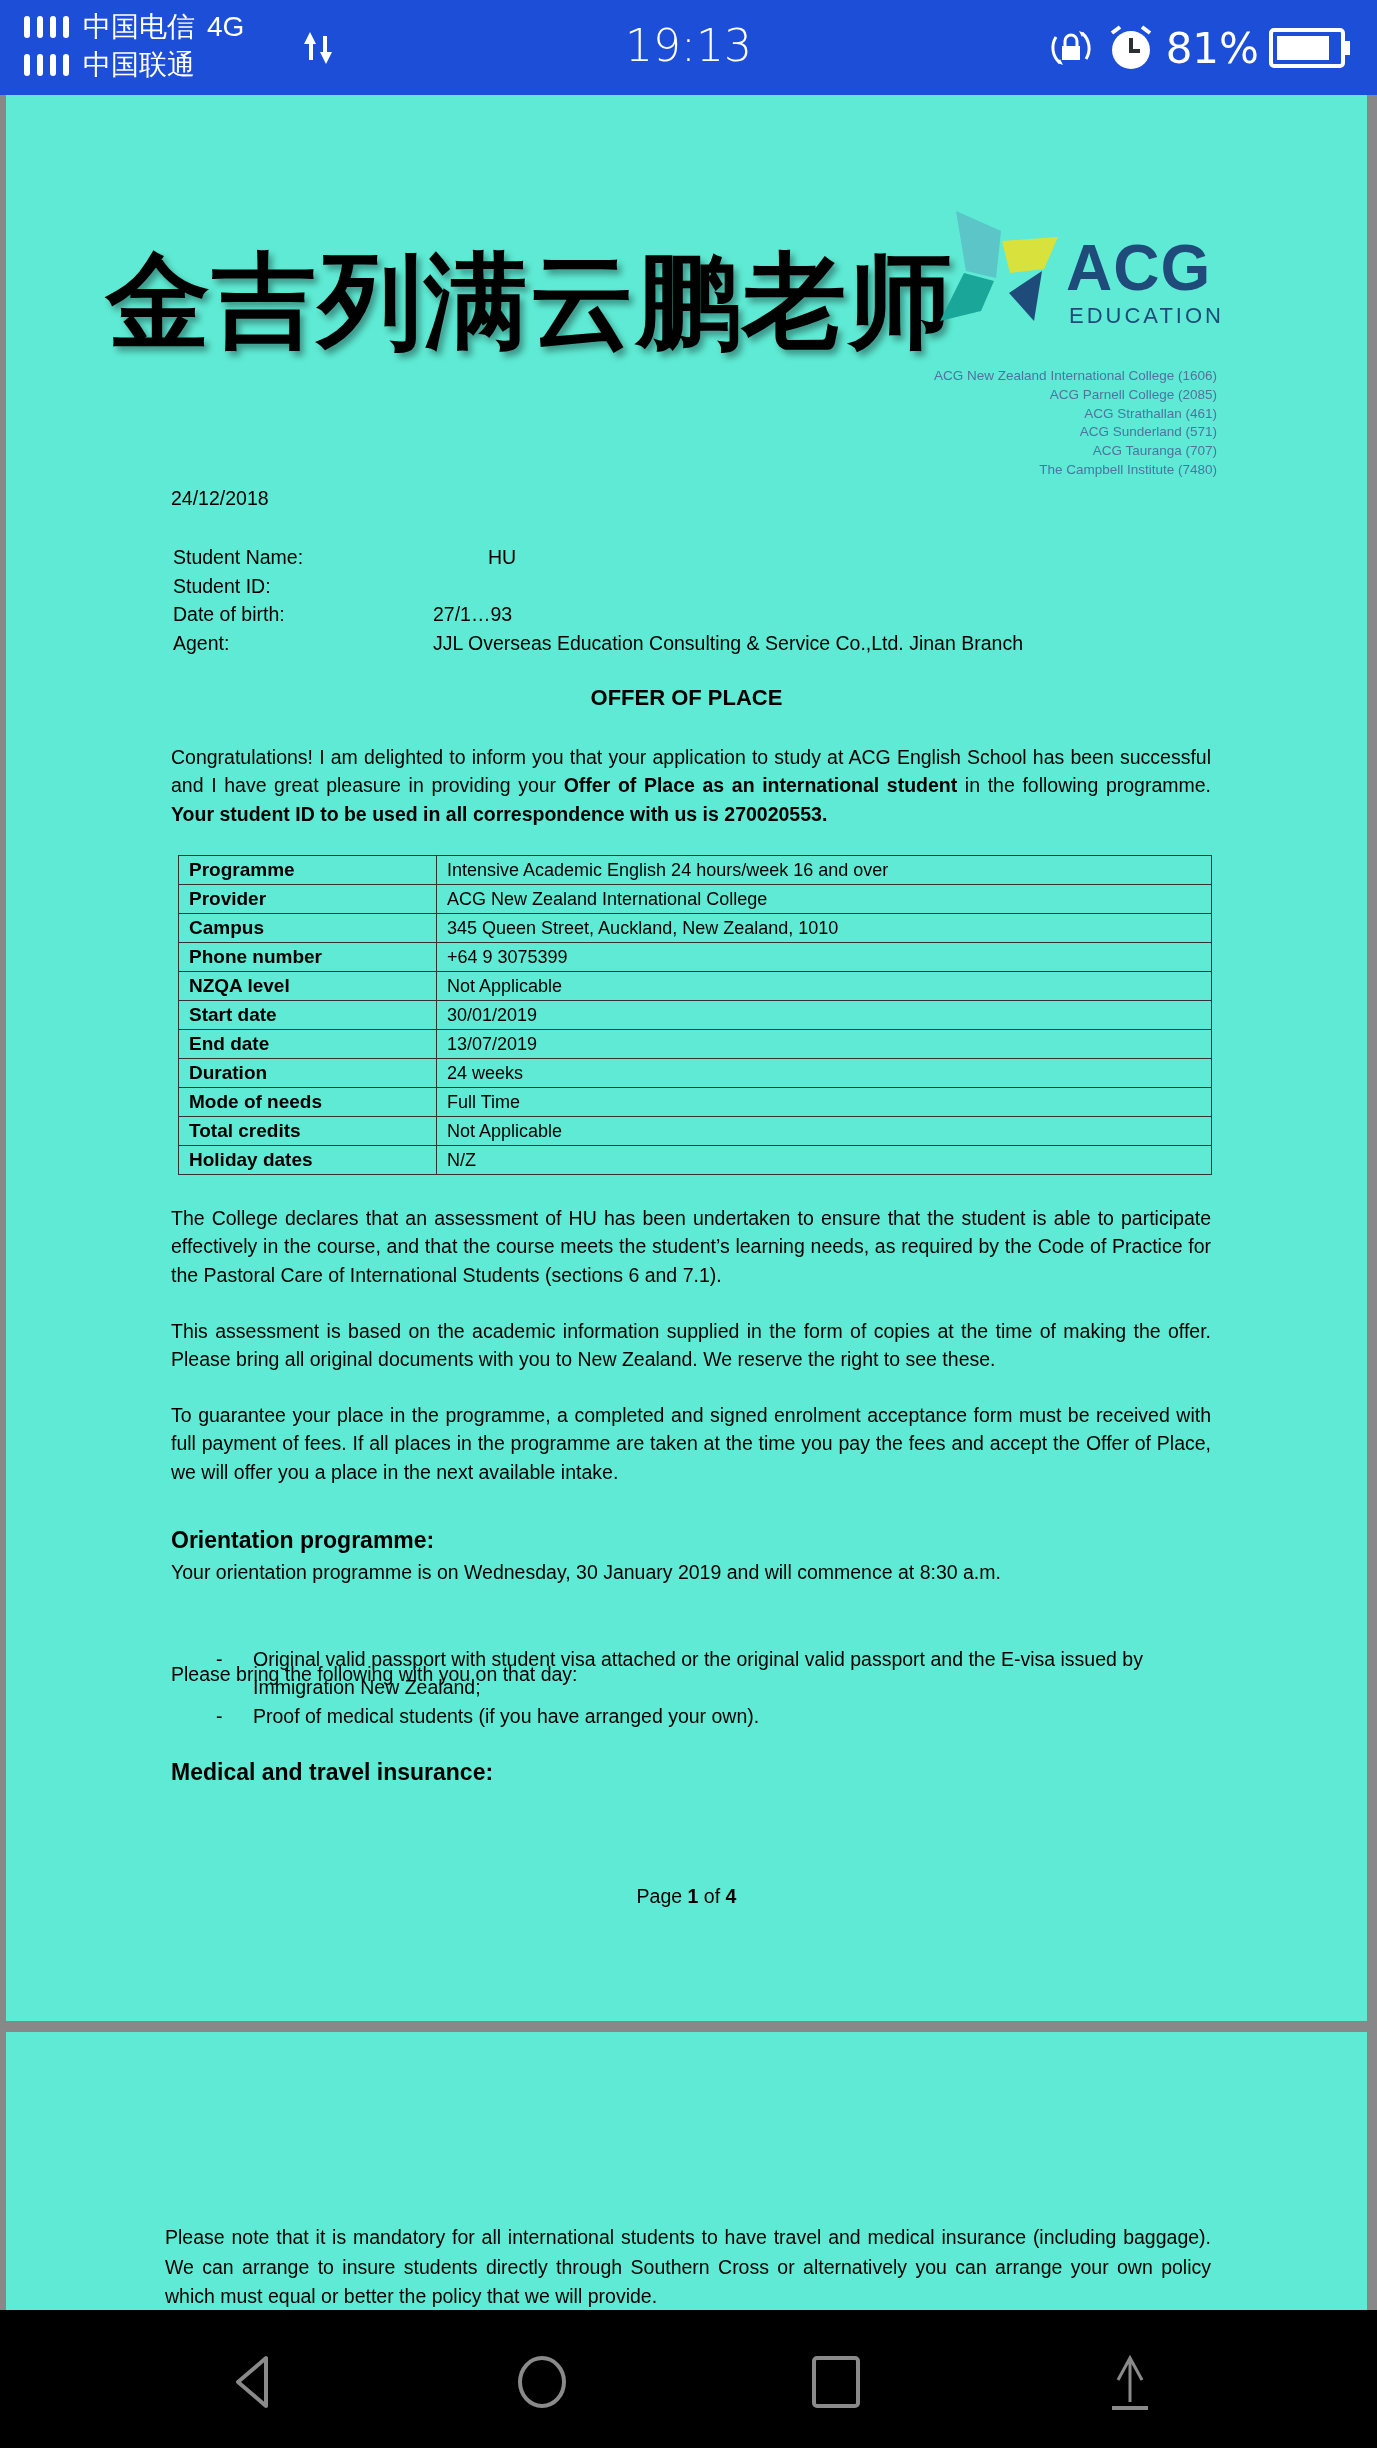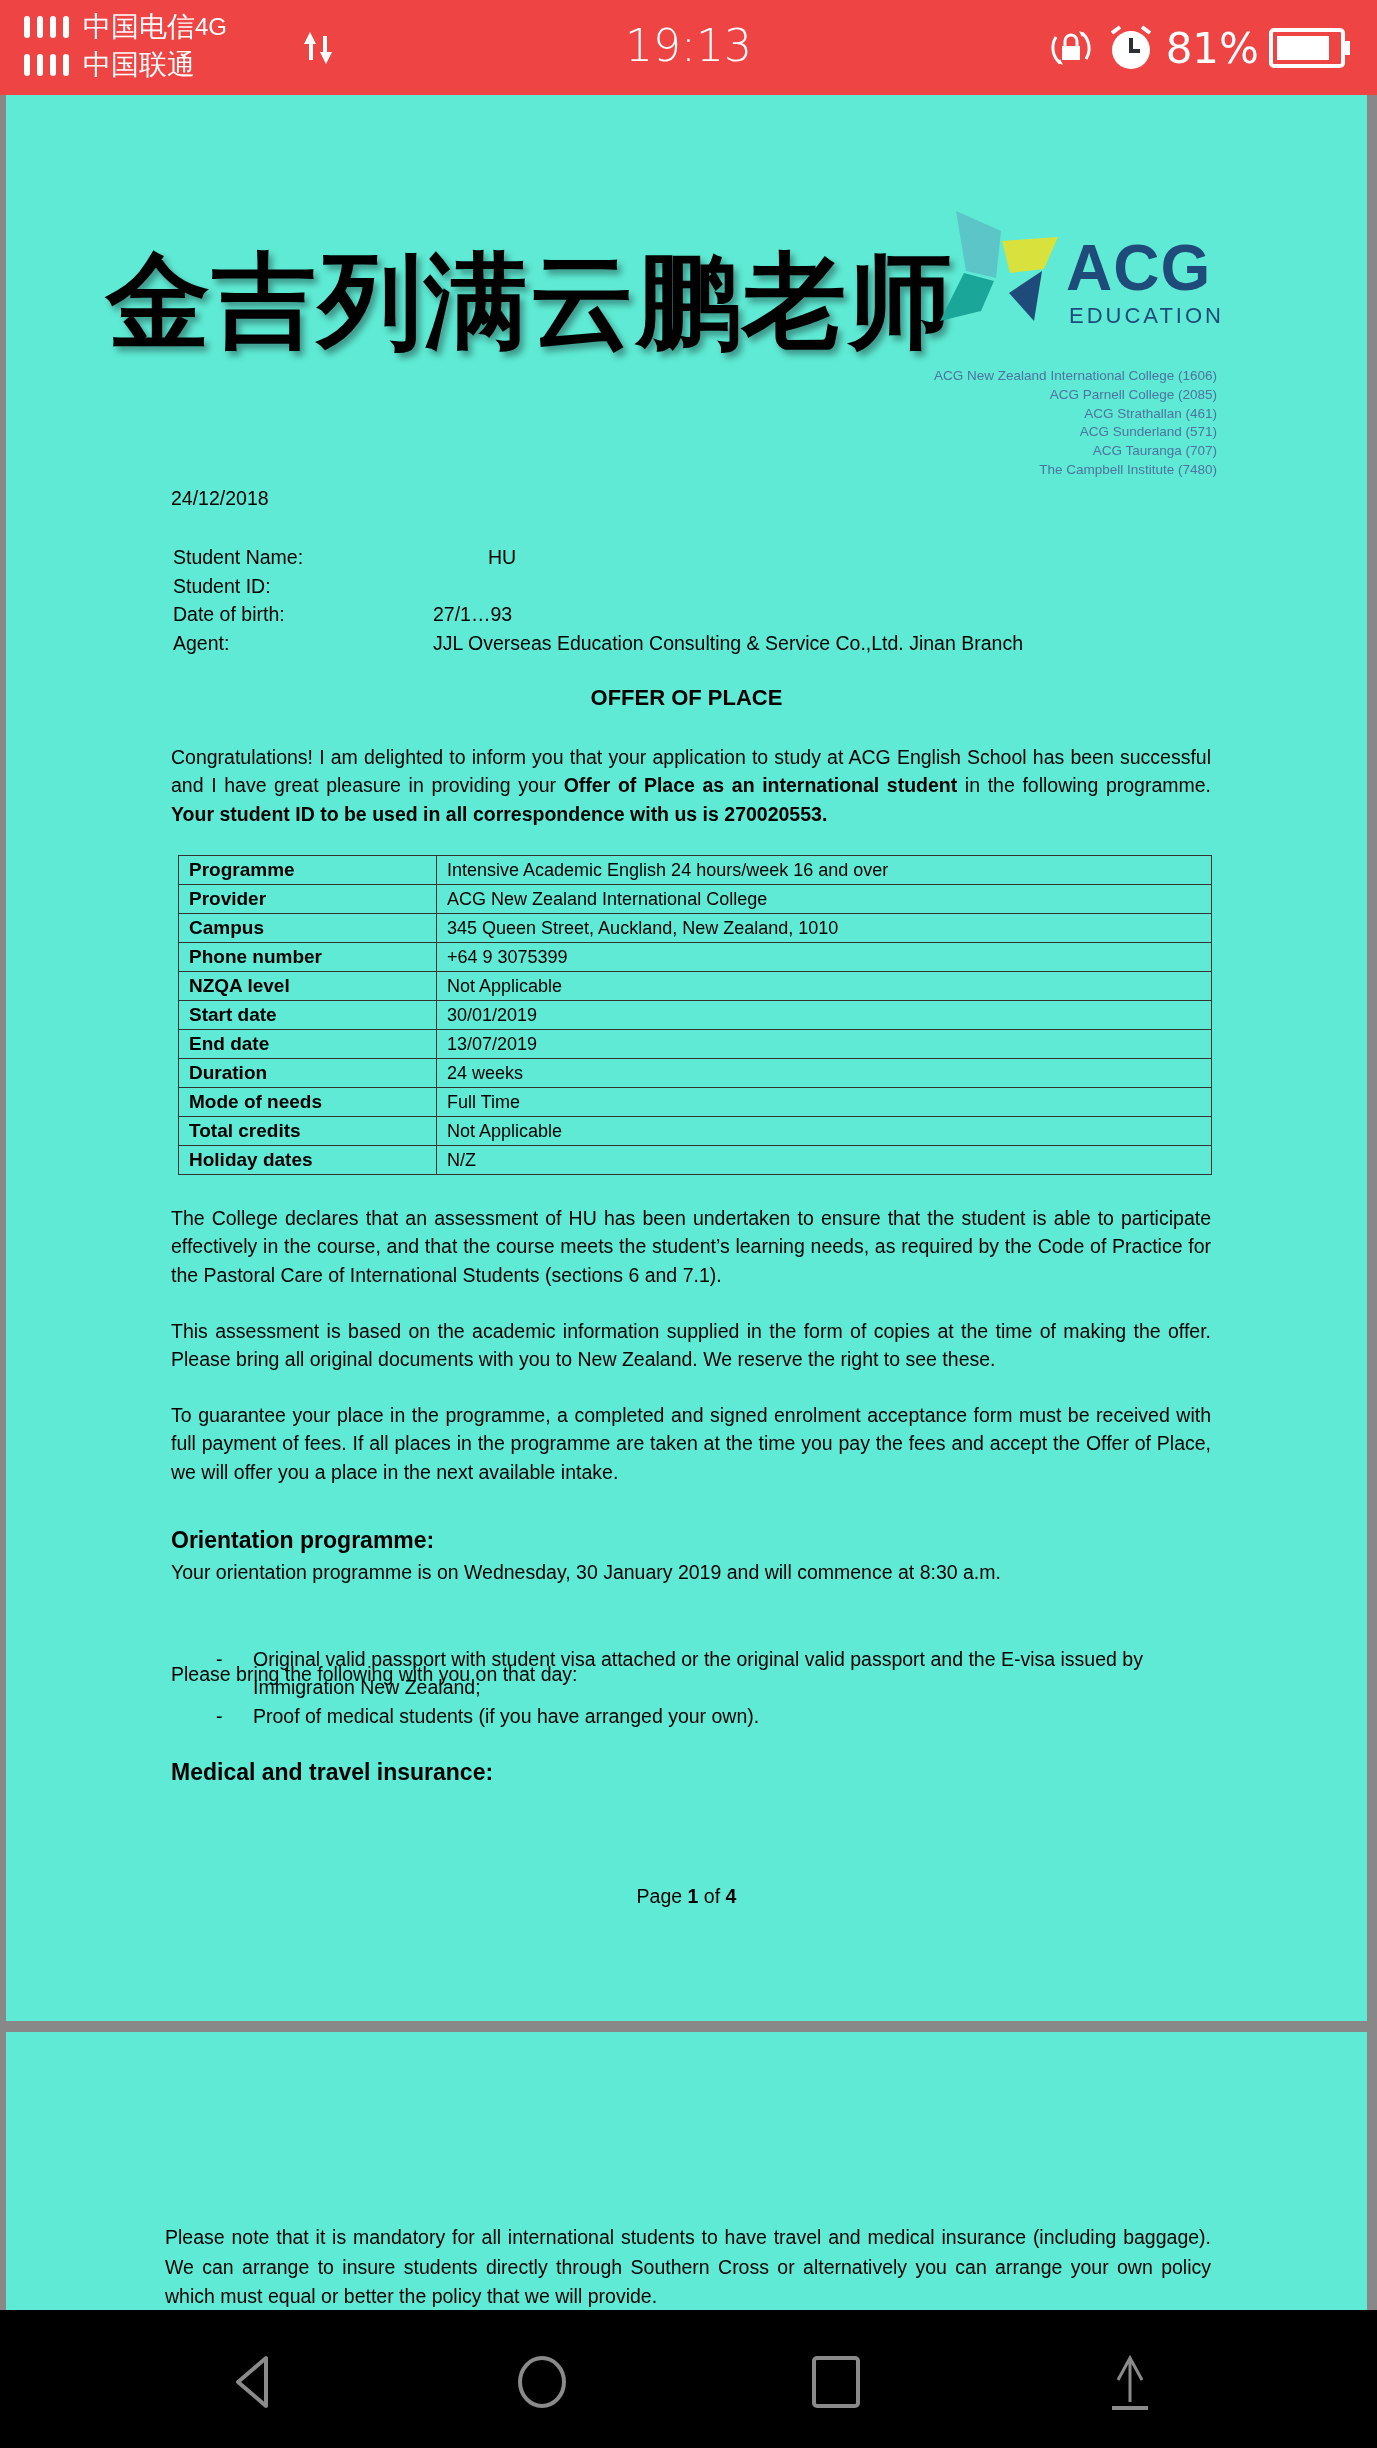--- a/index.html
+++ b/index.html
@@ -1,26 +1,26 @@
 <!DOCTYPE html>
 <html><head>
 <meta charset="utf-8">
 <style>
   * { box-sizing: border-box; margin: 0; padding: 0; }
   html, body { width: 1377px; height: 2448px; overflow: hidden; background: #888888; }
   body { position: relative; font-family: "Liberation Sans", sans-serif; }
 
   
-  .statusbar { position: absolute; left: 0; top: 0; width: 1377px; height: 95px; background: #ef4444; color: #fff; }
+  .statusbar { position: absolute; left: 0; top: 0; width: 1377px; height: 95px; background: #1d4ed8; color: #fff; }
   .sb-left { position: absolute; left: 24px; top: 8px; }
   .carrier-row { display: flex; align-items: center; height: 38px; }
   .signal { display: flex; gap: 7px; margin-right: 14px; }
   .signal span { display: block; width: 6px; height: 22px; background: #fff; border-radius: 3px; }
   .carrier-name { font-size: 28px; font-family: "DejaVu Sans", sans-serif; }
-  .net-type { font-size: 24px; margin-left: 0; }
+  .net-type { font-size: 28px; margin-left: 12px; }
   .data-arrows { position: absolute; left: 300px; top: 28px; width: 40px; height: 40px; }
   .sb-time { position: absolute; left: 0; right: 0; top: 20px; text-align: center; font-size: 44px; font-family: "DejaVu Sans", sans-serif; font-weight: 300; }
   .sb-right { position: absolute; right: 24px; top: 22px; display: flex; align-items: center; gap: 10px; height: 52px; }
   .battery-pct { font-size: 42px; font-family: "DejaVu Sans", sans-serif; }
 
   
   .viewer { position: absolute; left: 0; top: 95px; width: 1377px; height: 2215px; background: #888888; overflow: hidden; }
   .page { position: absolute; left: 6px; width: 1361px; background: #5eead4; }
   .page1 { top: 0px; height: 1926px; }
   .page2 { top: 1937px; height: 300px; }

